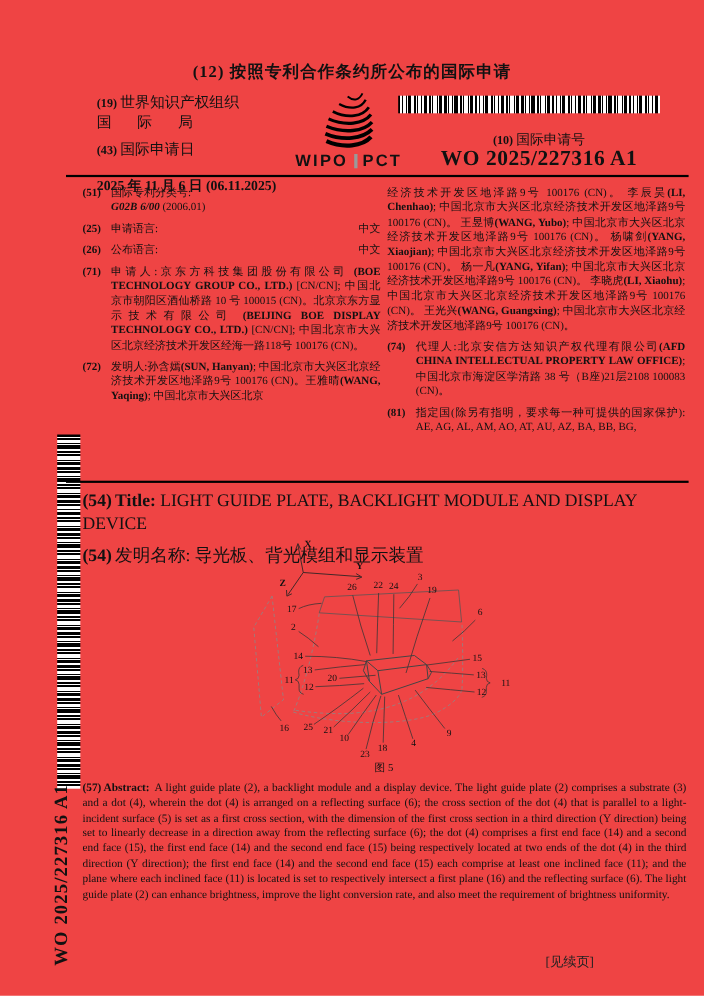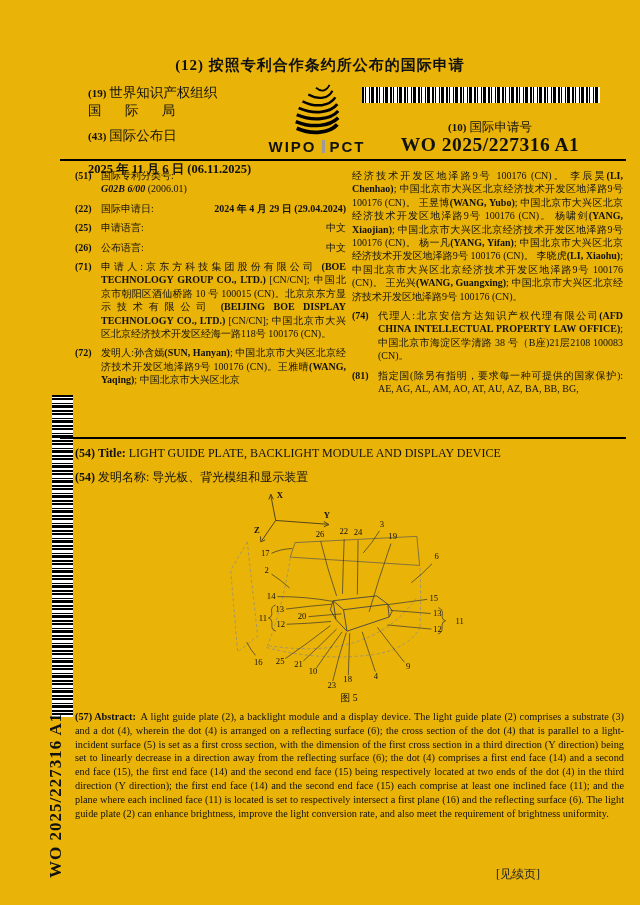--- a/index.html
+++ b/index.html
@@ -1,17 +1,17 @@
 <!DOCTYPE html>
 <html><head>
 <meta charset="utf-8">
 <style>
   html,body{margin:0;padding:0;}
   body{width:640px;height:905px;background:#ffffff;font-family:"Liberation Serif","DejaVu Serif",serif;color:#111;}
-  .page{position:relative;width:640px;height:905px;overflow:hidden;background:#eab308;}
+  .page{position:relative;width:640px;height:905px;overflow:hidden;background:#ef4444;}
   .b{font-weight:bold;}
   .i{font-style:italic;}
 
   .pub-type{position:absolute;top:56px;left:0;right:0;text-align:center;font-weight:bold;font-size:15px;letter-spacing:1px;}
 
   .org-block{position:absolute;top:85px;left:88px;width:190px;text-align:left;font-size:13.5px;line-height:1.25;}
   .org-line .code{font-weight:bold;font-size:11px;margin-right:3px;}
   .org-bureau{letter-spacing:10px;margin-top:1px;}
   .date-line{margin-top:8px;}
   .date-line .code{font-weight:bold;font-size:11px;margin-right:3px;}
@@ -36,21 +36,21 @@
   .field{display:flex;margin-bottom:6px;}
   .field .code{flex:none;width:26px;font-weight:bold;}
   .field .fcontent{flex:1;text-align:justify;}
   .kv{display:flex;justify-content:space-between;}
   .kv .val{text-align:right;white-space:nowrap;}
   .valbold{font-weight:bold;}
 
   .side-barcode{position:absolute;left:52px;top:395px;width:21px;height:322px;background:repeating-linear-gradient(180deg,#000 0px,#000 2px,#fff 2px,#fff 3px,#000 3px,#000 5px,#fff 5px,#fff 8px,#000 8px,#000 9px,#fff 9px,#fff 10px,#000 10px,#000 13px,#fff 13px,#fff 15px);}
   .side-number{position:absolute;left:46px;top:716px;height:162px;writing-mode:vertical-rl;transform:rotate(180deg);font-weight:bold;font-size:17px;letter-spacing:1px;white-space:nowrap;}
 
-  .title-block{position:absolute;top:446px;left:75px;width:550px;font-size:12px;line-height:1.3;}
+  .title-block{position:absolute;top:446px;left:75px;width:550px;font-size:16px;line-height:1.3;}
   .title-line{margin-bottom:8px;}
   .title-line .code{font-weight:bold;margin-right:3px;}
 
   .figure-wrap{position:absolute;top:490px;left:226px;width:262px;text-align:center;}
 
   .abstract{position:absolute;top:710px;left:75px;width:549px;font-size:10.3px;line-height:13.8px;text-align:justify;}
   .abstract .code{font-weight:bold;margin-right:2px;}
 
   .continued{position:absolute;top:866px;left:496px;width:120px;text-align:left;font-size:12px;color:#222;}
 </style>
@@ -60,21 +60,21 @@
 <div class="page">
 
   <div class="pub-type">(12) 按照专利合作条约所公布的国际申请</div>
 
   <div class="org-block">
     <div class="org-line">
       <span class="code">(19)</span><span>世界知识产权组织</span>
     </div>
     <div class="org-bureau">国 际 局</div>
     <div class="date-line">
-      <span class="code">(43)</span><span>国际公布日</span>
+      <span class="code">(43)</span><span>国际申请日</span>
     </div>
     <div class="date-value">2025 年 11 月 6 日 (06.11.2025)</div>
   </div>
 
   <div class="logo-block">
     <svg class="logo-swirl" width="60" height="54" viewBox="0 0 62 56" fill="none" stroke="#000">
       <path stroke-width="4" d="M10,48 C26,55 44,53 52,44"></path>
       <path stroke-width="3.6" d="M9,41 C26,48 44,46 53,37"></path>
       <path stroke-width="3.2" d="M10,34 C27,41 45,39 53,30"></path>
       <path stroke-width="3" d="M12,27 C28,34 45,32 52,23"></path>
@@ -96,27 +96,20 @@
   <div class="pubnum-value">WO 2025/227316 A1</div>
 
   <div class="rule1"></div>
 
   <div class="col col-left">
     <div class="field">
       <span class="code">(51)</span>
       <span class="fcontent">
         <span>国际专利分类号:</span><br>
         <span><span class="b i">G02B 6/00</span><span> (2006.01)</span></span>
-      </span>
-    </div>
-    <div class="field">
-      <span class="code">(22)</span>
-      <span class="fcontent kv">
-        <span>国际申请日:</span>
-        <span class="val valbold">2024 年 4 月 29 日 (29.04.2024)</span>
       </span>
     </div>
     <div class="field">
       <span class="code">(25)</span>
       <span class="fcontent kv">
         <span>申请语言:</span>
         <span class="val">中文</span>
       </span>
     </div>
     <div class="field">

